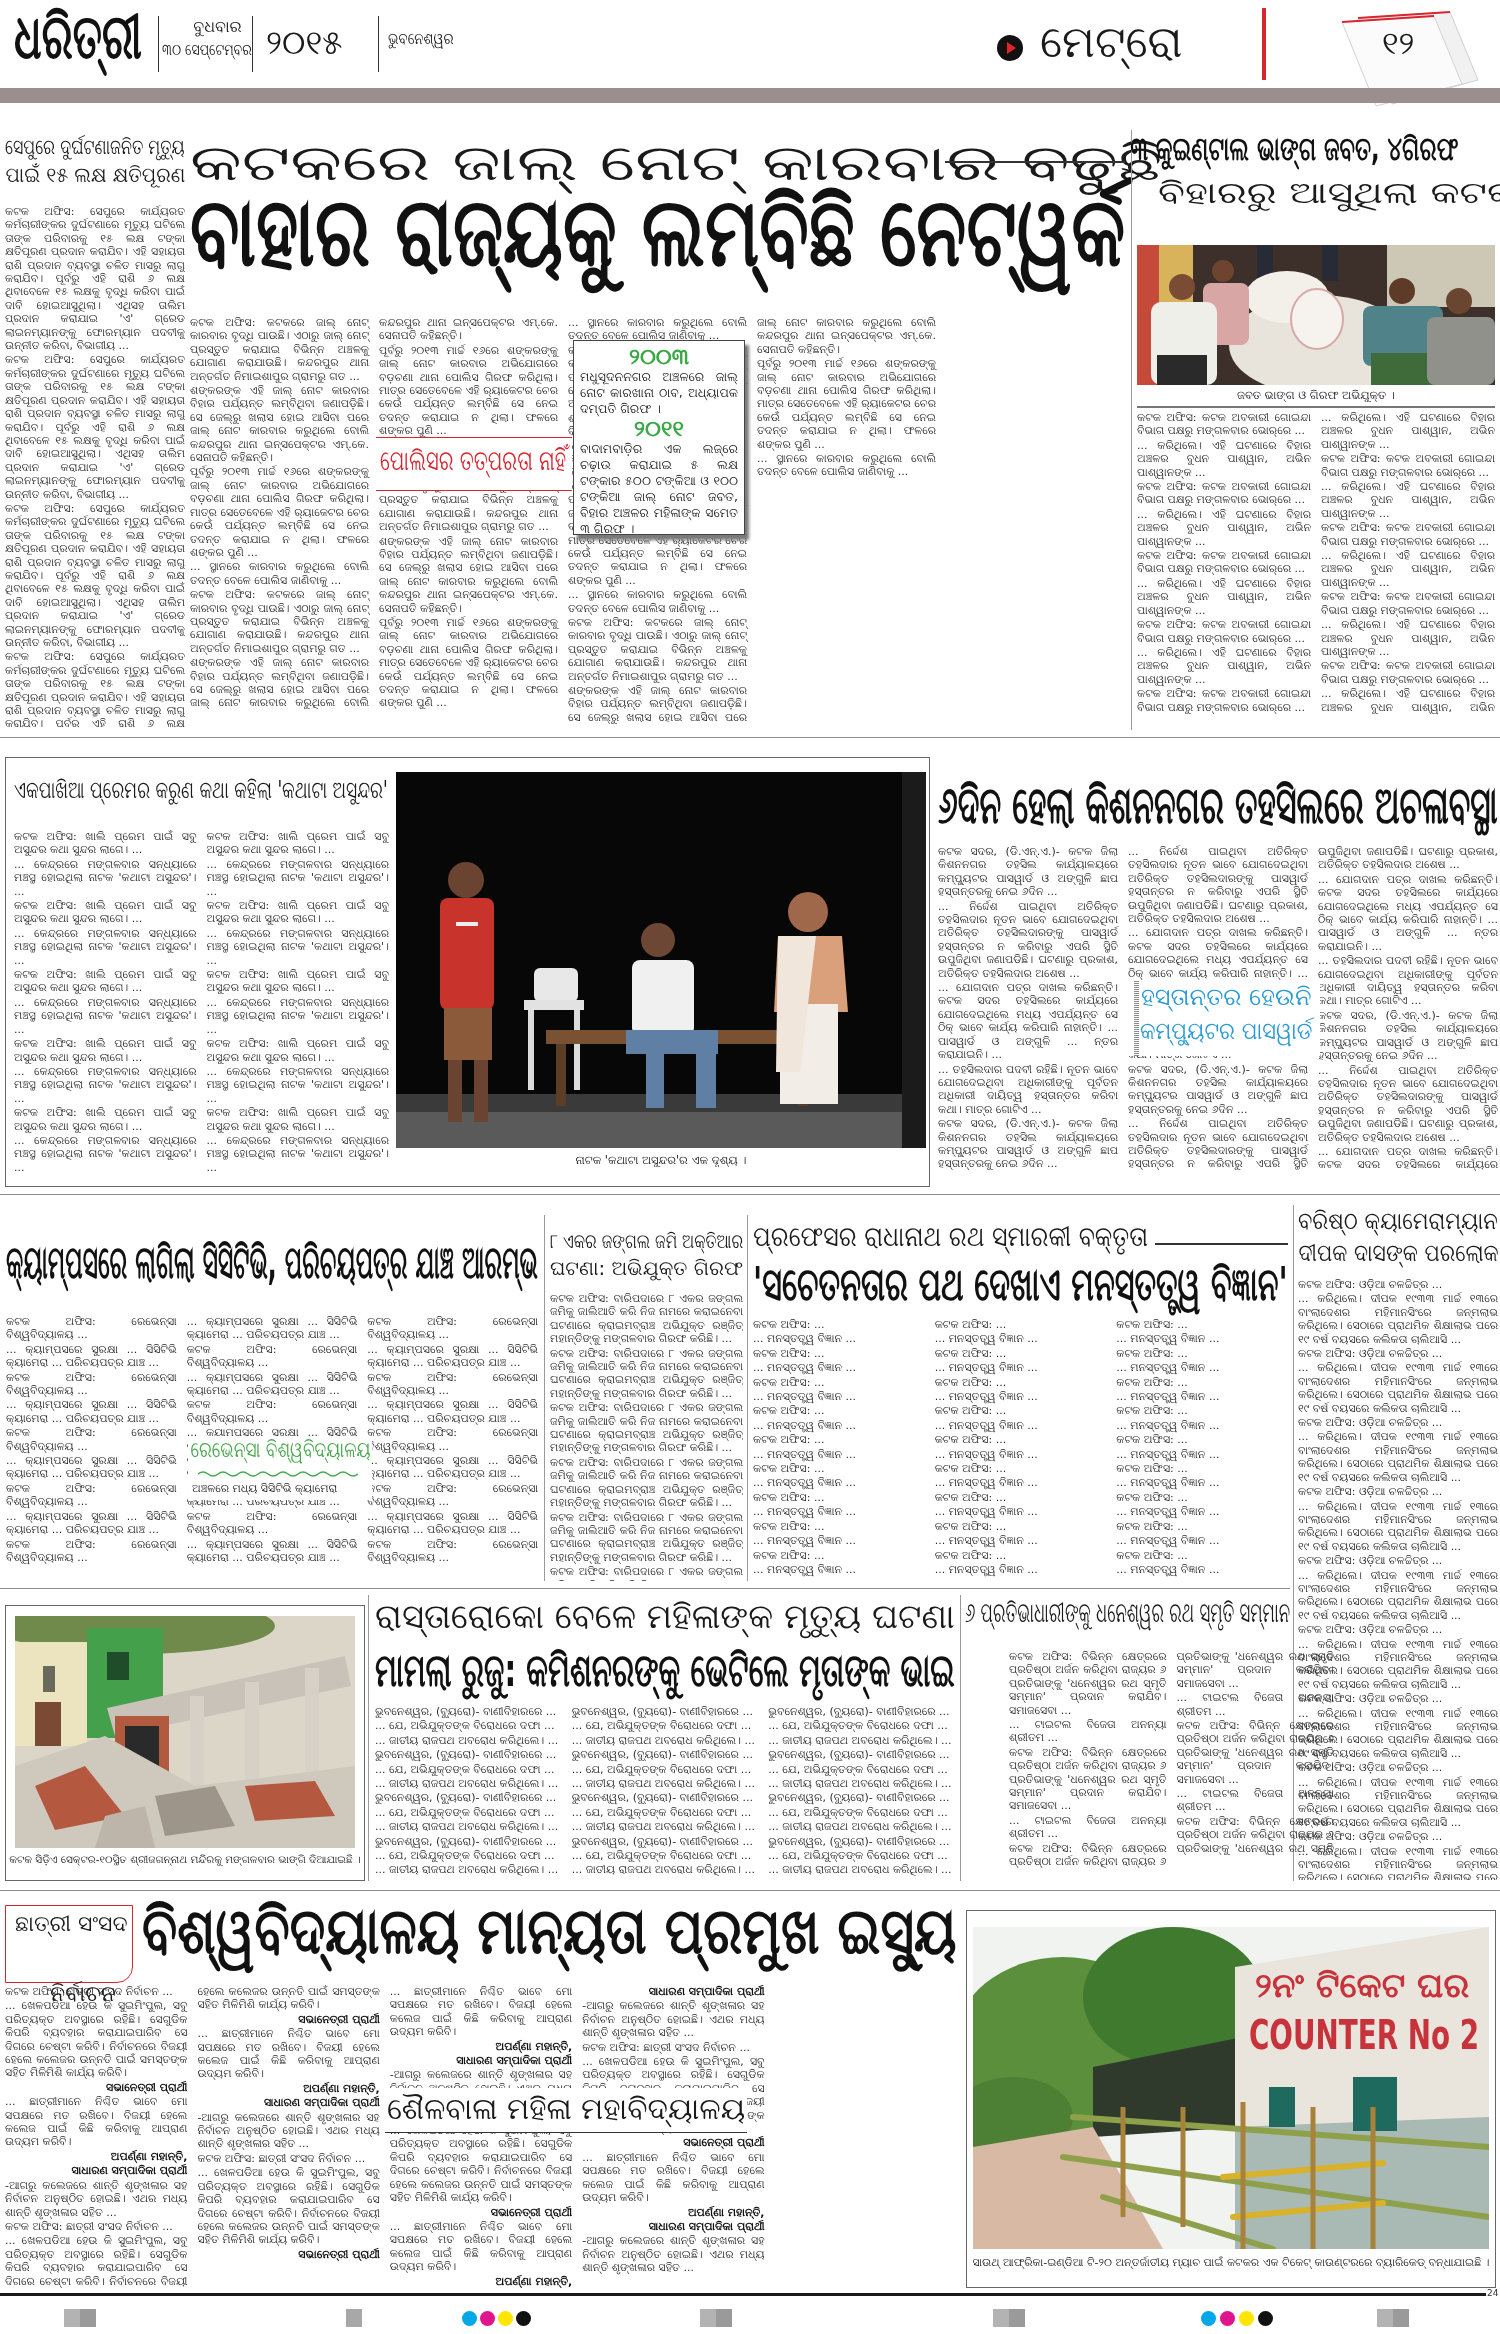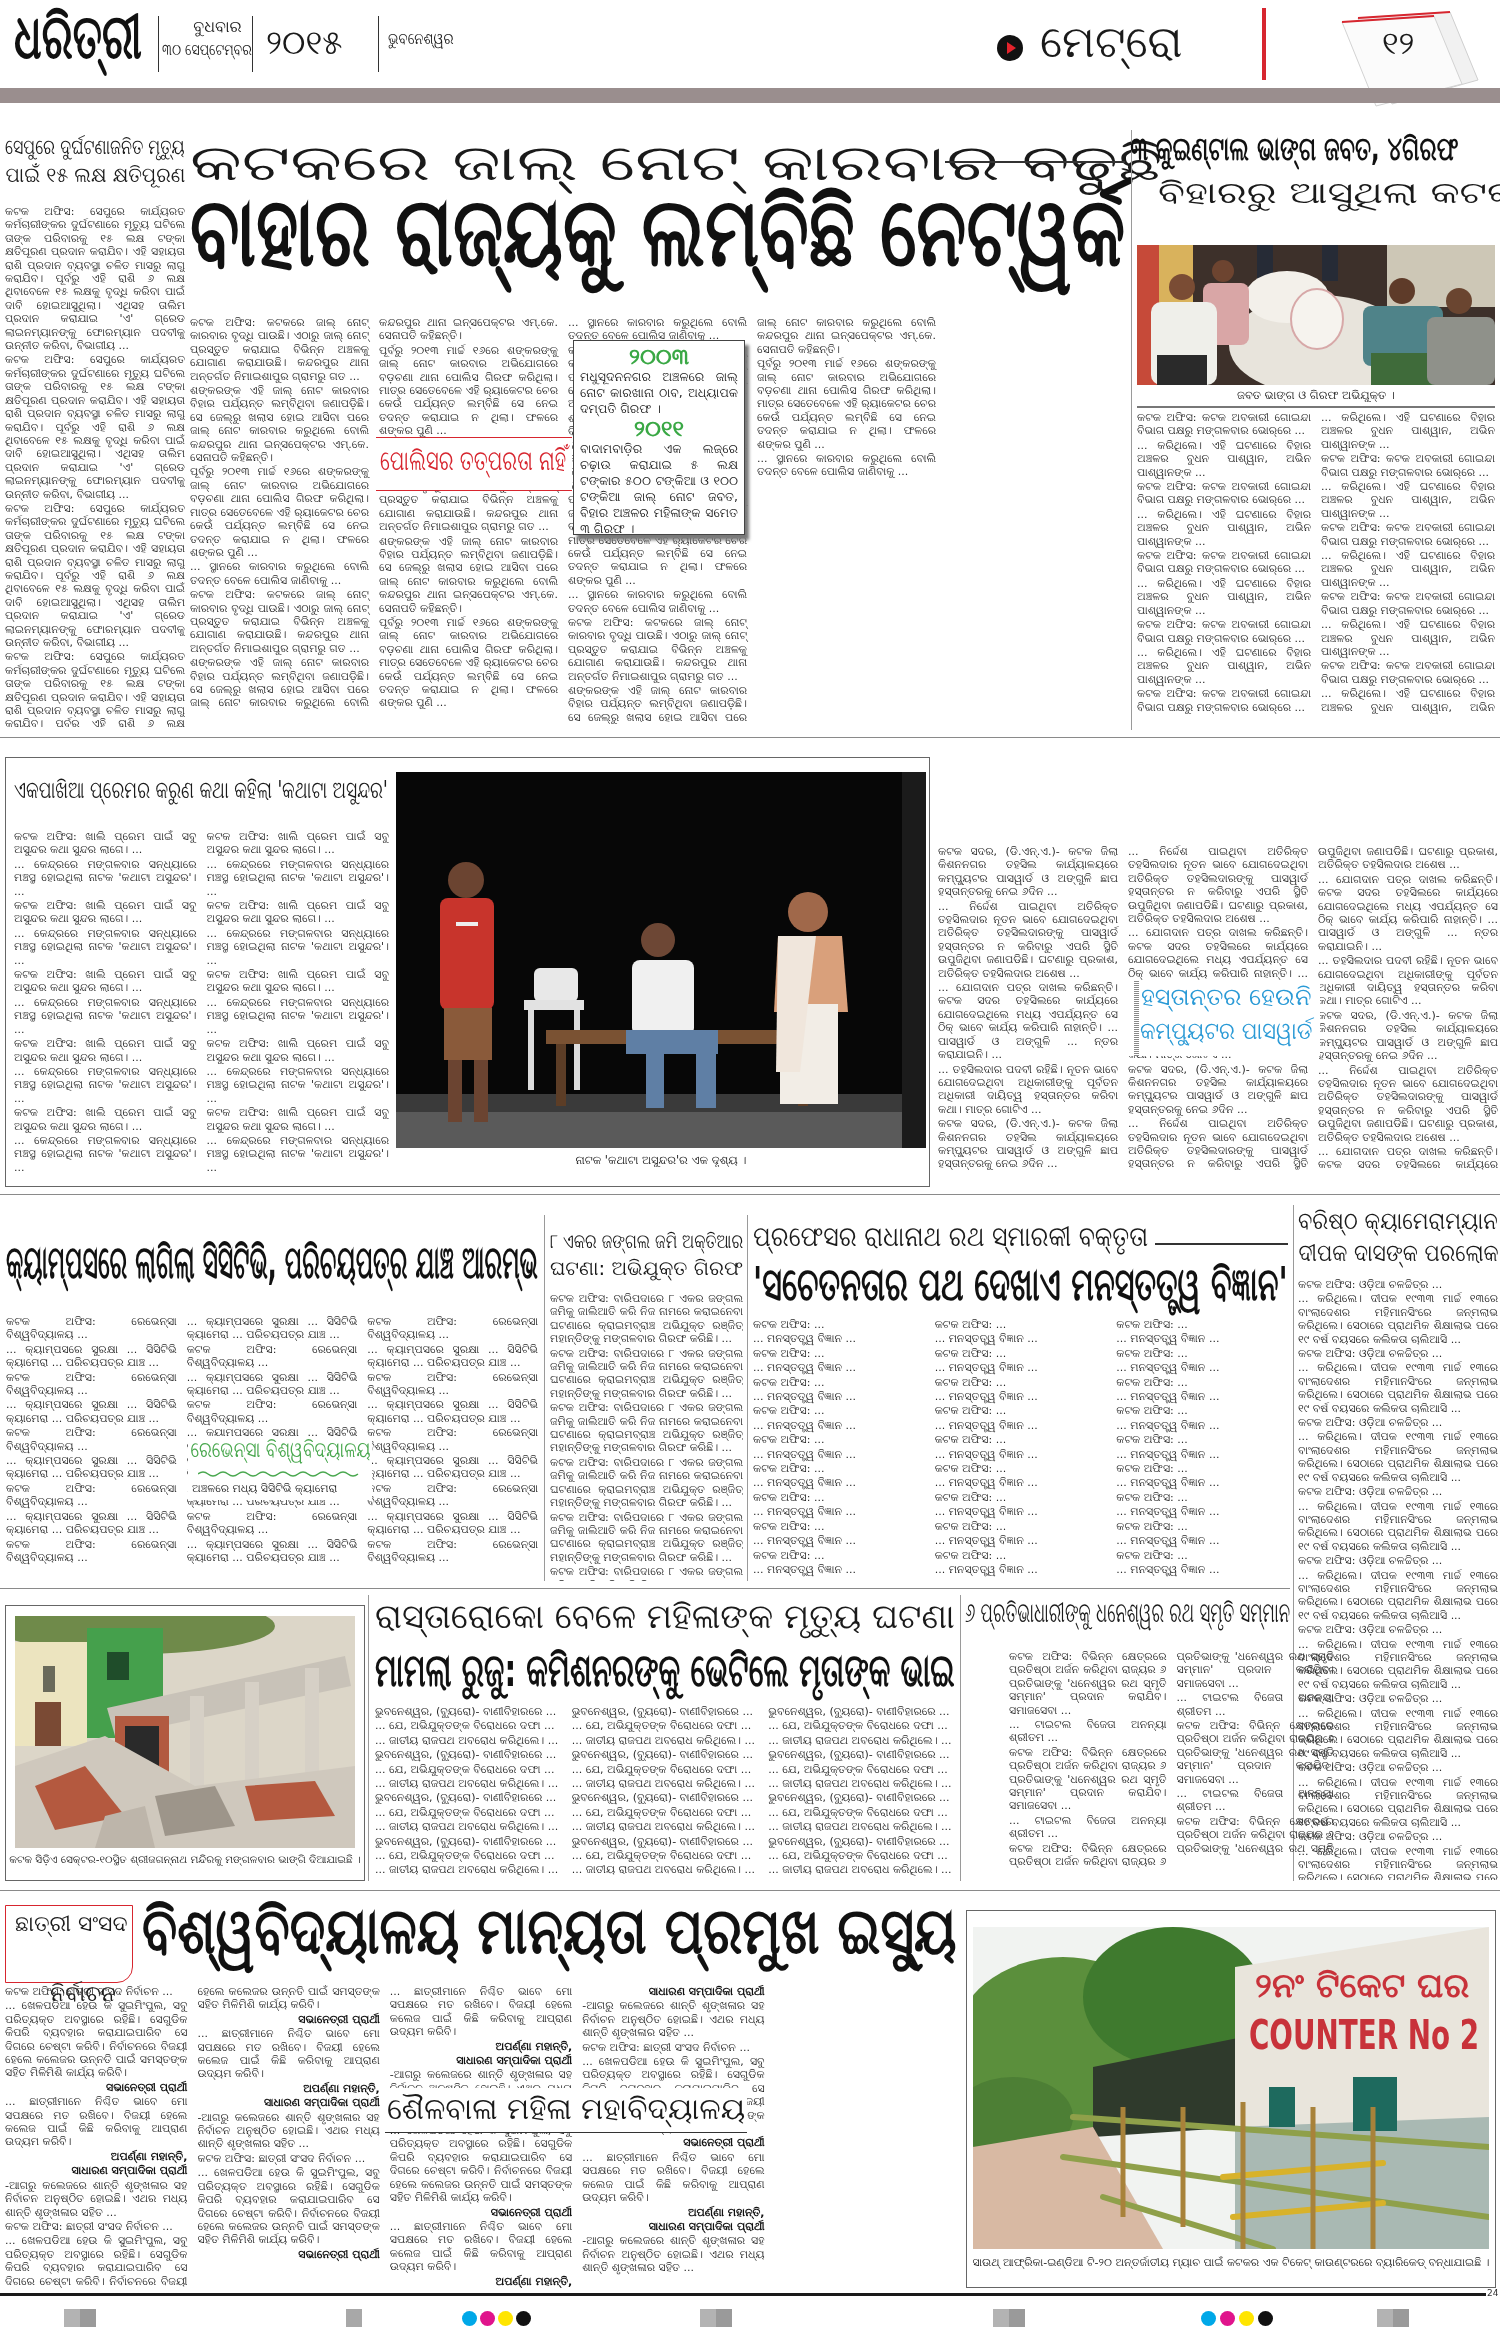--- a/index.html
+++ b/index.html
@@ -226,20 +226,21 @@
       <rect x="250" y="278" width="18" height="58" fill="#5f7fa5"></rect>
 
       <circle cx="412" cy="140" r="20" fill="#a0684a"></circle>
       <polygon points="382,164 446,164 452,240 378,240" fill="#d9a07b"></polygon>
       <rect x="384" y="232" width="58" height="100" fill="#f2ede6"></rect>
       <polygon points="382,164 420,164 404,300 380,300" fill="#f0e6dc"></polygon>
     </svg>
   </div>
   <div class="caption" style="left:396px;top:1153px;width:530px;">ନାଟକ 'କଥାଟା ଅସୁନ୍ଦର'ର ଏକ ଦୃଶ୍ୟ ।</div>
 
+  <div class="fit hl-bold" style="left:938px;top:778px;width:560px;font-size:52px;"><span style="transform: scaleX(0.607);">୬ଦିନ ହେଲା କିଶନନଗର ତହସିଲରେ ଅଚଳାବସ୍ଥା</span></div>
   <div class="body" style="left:938px;top:845px;width:560px;height:336px;column-count:3;">
       <p>କଟକ ସଦର, (ଡି.ଏନ୍.ଏ.)- କଟକ ଜିଲା କିଶନନଗର ତହସିଲ କାର୍ଯ୍ୟାଳୟରେ କମ୍ପ୍ୟୁଟର ପାସୱାର୍ଡ ଓ ଅଙ୍ଗୁଳି ଛାପ ହସ୍ତାନ୍ତରକୁ ନେଇ ୬ଦିନ ...</p>
       <p>... ନିର୍ଦ୍ଦେଶ ପାଇଥିବା ଅତିରିକ୍ତ ତହସିଲଦାର ନୂତନ ଭାବେ ଯୋଗଦେଇଥିବା ଅତିରିକ୍ତ ତହସିଲଦାରଙ୍କୁ ପାସୱାର୍ଡ ହସ୍ତାନ୍ତର ନ କରିବାରୁ ଏପରି ସ୍ଥିତି ଉପୁଜିଥିବା ଜଣାପଡିଛି। ଘଟଣାରୁ ପ୍ରକାଶ, ଅତିରିକ୍ତ ତହସିଲଦାର ଅଶେଷ ...</p>
       <p>... ଯୋଗଦାନ ପତ୍ର ଦାଖଲ କରିଛନ୍ତି। କଟକ ସଦର ତହସିଲରେ କାର୍ଯ୍ୟରେ ଯୋଗଦେଇଥିଲେ ମଧ୍ୟ ଏପର୍ଯ୍ୟନ୍ତ ସେ ଠିକ୍ ଭାବେ କାର୍ଯ୍ୟ କରିପାରି ନାହାନ୍ତି। ... ପାସୱାର୍ଡ ଓ ଅଙ୍ଗୁଳି ... ନ୍ତର କରାଯାଇନି। ...</p>
       <p>... ତହସିଲଦାର ପଦବୀ ରହିଛି। ନୂତନ ଭାବେ ଯୋଗଦେଇଥିବା ଅଧିକାରୀଙ୍କୁ ପୂର୍ବତନ ଅଧିକାରୀ ଦାୟିତ୍ୱ ହସ୍ତାନ୍ତର କରିବା କଥା। ମାତ୍ର ଗୋଟିଏ ...</p>
       <p>କଟକ ସଦର, (ଡି.ଏନ୍.ଏ.)- କଟକ ଜିଲା କିଶନନଗର ତହସିଲ କାର୍ଯ୍ୟାଳୟରେ କମ୍ପ୍ୟୁଟର ପାସୱାର୍ଡ ଓ ଅଙ୍ଗୁଳି ଛାପ ହସ୍ତାନ୍ତରକୁ ନେଇ ୬ଦିନ ...</p>
       <p>... ନିର୍ଦ୍ଦେଶ ପାଇଥିବା ଅତିରିକ୍ତ ତହସିଲଦାର ନୂତନ ଭାବେ ଯୋଗଦେଇଥିବା ଅତିରିକ୍ତ ତହସିଲଦାରଙ୍କୁ ପାସୱାର୍ଡ ହସ୍ତାନ୍ତର ନ କରିବାରୁ ଏପରି ସ୍ଥିତି ଉପୁଜିଥିବା ଜଣାପଡିଛି। ଘଟଣାରୁ ପ୍ରକାଶ, ଅତିରିକ୍ତ ତହସିଲଦାର ଅଶେଷ ...</p>
       <p>... ଯୋଗଦାନ ପତ୍ର ଦାଖଲ କରିଛନ୍ତି। କଟକ ସଦର ତହସିଲରେ କାର୍ଯ୍ୟରେ ଯୋଗଦେଇଥିଲେ ମଧ୍ୟ ଏପର୍ଯ୍ୟନ୍ତ ସେ ଠିକ୍ ଭାବେ କାର୍ଯ୍ୟ କରିପାରି ନାହାନ୍ତି। ... ପାସୱାର୍ଡ ଓ ଅଙ୍ଗୁଳି ... ନ୍ତର କରାଯାଇନି। ...</p>
       <p>... ତହସିଲଦାର ପଦବୀ ରହିଛି। ନୂତନ ଭାବେ ଯୋଗଦେଇଥିବା ଅଧିକାରୀଙ୍କୁ ପୂର୍ବତନ ଅଧିକାରୀ ଦାୟିତ୍ୱ ହସ୍ତାନ୍ତର କରିବା କଥା। ମାତ୍ର ଗୋଟିଏ ...</p>
       <p>କଟକ ସଦର, (ଡି.ଏନ୍.ଏ.)- କଟକ ଜିଲା କିଶନନଗର ତହସିଲ କାର୍ଯ୍ୟାଳୟରେ କମ୍ପ୍ୟୁଟର ପାସୱାର୍ଡ ଓ ଅଙ୍ଗୁଳି ଛାପ ହସ୍ତାନ୍ତରକୁ ନେଇ ୬ଦିନ ...</p>

